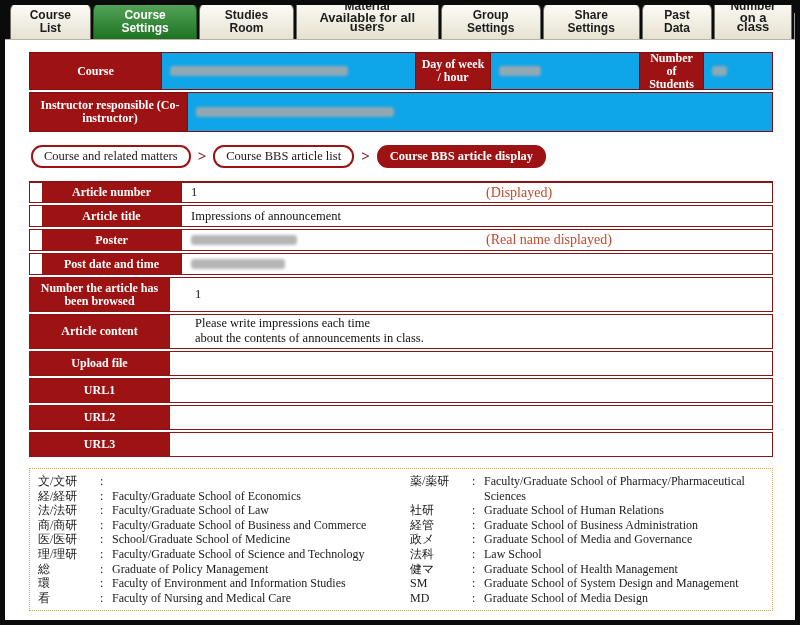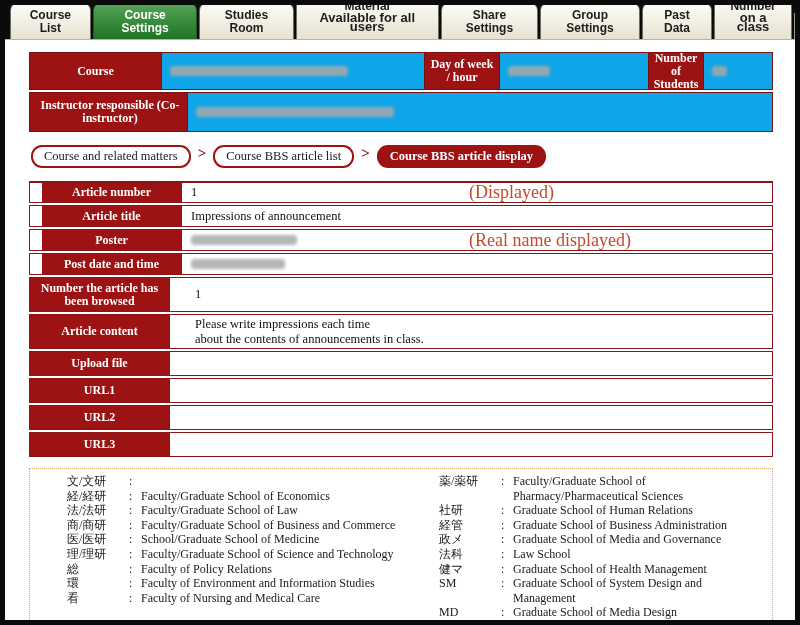--- a/index.html
+++ b/index.html
@@ -27,67 +27,67 @@
   .ht { width: 100%; }
   .ht-row { display: flex; border: 1px solid #7c1010; background: #0ea5e9; }
   .ht-row + .ht-row { margin-top: 2px; }
   .hlbl { background: #9d1313; color: #fff; font-weight: bold; font-size: 12px; line-height: 13px;
           display: flex; align-items: center; justify-content: center; text-align: center; padding: 2px 4px; border-right: 1px solid #7c1010; }
   .hval { display: flex; align-items: center; padding: 0 8px; }
   .ht-r1 { height: 38px; }
   .ht-r2 { height: 40px; }
   .w-course { width: 132px; } .w-cval { flex: 1; }
   .w-day { width: 76px; border-left: 1px solid #7c1010; } .w-dval { width: 148px; }
-  .w-num { width: 56px; border-left: 1px solid #7c1010; } .w-nval { width: 68px; }
+  .w-num { width: 65px; border-left: 1px solid #7c1010; } .w-nval { width: 68px; }
   .w-inst { width: 158px; padding-left: 7px; } .w-ival { flex: 1; }
 
   .blur { display: inline-block; height: 10px; border-radius: 3px; background: #a9a9a9; filter: blur(1.6px); opacity: .85; }
   .b-course { width: 178px; } .b-day { width: 42px; } .b-num { width: 15px; }
   .b-inst { width: 198px; } .b-poster { width: 106px; } .b-date { width: 94px; }
 
   
-  .crumbs { display: flex; align-items: flex-start; margin: 13px 0 0 2px; }
+  .crumbs { display: flex; align-items: center; margin: 13px 0 0 2px; }
   .pill { border: 2px solid #9d1313; border-radius: 11px; background: #fff; color: #1a1a1a;
           font-size: 12.5px; padding: 2px 11px; cursor: pointer; white-space: nowrap; }
   .pill.active { background: #9d1313; color: #fff; font-weight: bold; }
   .crumb-sep { color: #7c1010; font-weight: bold; font-size: 15px; margin: 0 7px; }
 
   
   .atable { margin-top: 13px; width: 100%; }
   .arow { display: flex; border: 1px solid #8b1414; background: #fff; align-items: stretch; }
   .arow + .arow { margin-top: 2px; }
   .arow:first-child { border-top-width: 2px; }
   .albl { width: 140px; flex-shrink: 0; background: #9d1313; color: #fff; font-weight: bold; font-size: 12px; line-height: 13px;
           display: flex; align-items: center; justify-content: center; text-align: center; padding: 2px 6px; border-right: 1px solid #8b1414; }
   .aval { flex: 1; display: flex; align-items: center; padding: 1px 9px; font-size: 12.5px; color: #111; position: relative; }
-  .aval.multi { flex-direction: column; align-items: flex-start; justify-content: center; line-height: 15px; }
-  .note { position: absolute; left: 287px; color: #c2492b; font-size: 18px; }
+  .aval.multi { flex-direction: column; align-items: flex-start; justify-content: flex-start; line-height: 15px; }
+  .note { position: absolute; left: 304px; color: #c2492b; font-size: 14px; }
   .h21 { height: 22px; padding-left: 12px; } .h34 { height: 35px; gap: 16px; } .h24 { height: 25px; }
 
   
   .legend { margin-top: 11px; border: 1px dotted #d9a95f; padding: 5px 8px; display: flex; font-size: 12px; color: #1a1a1a; }
   .leg-col { display: flex; flex-direction: column; }
-  .leg-col.left { width: 372px; flex-shrink: 0; margin-left: 29px; }
+  .leg-col.left { width: 372px; flex-shrink: 0; }
   .leg-item { display: flex; line-height: 14.6px; }
   .leg-abbr { width: 62px; flex-shrink: 0; }
   .leg-colon { width: 12px; flex-shrink: 0; }
 </style>
 </head>
 <body>
 
 <div class="frame">
   <div class="inner">
 
     <div class="tabbar">
       <div class="tab"><span>Course List</span></div>
       <div class="tab active"><span>Course Settings</span></div>
       <div class="tab"><span>Studies Room</span></div>
       <div class="tab two"><span>Material</span><span class="sub">Available for all users</span></div>
+      <div class="tab"><span>Group Settings</span></div>
       <div class="tab"><span>Share Settings</span></div>
-      <div class="tab"><span>Group Settings</span></div>
       <div class="tab"><span>Past Data</span></div>
       <div class="tab two"><span>Number</span><span class="sub">on a class</span></div>
       <div class="tab-spacer"></div>
     </div>
 
     <div class="content">
 
       <div class="ht">
         <div class="ht-row ht-r1">
           <div class="hlbl w-course">Course</div>
@@ -200,21 +200,21 @@
               <span>School/Graduate School of Medicine</span>
             </div>
           <div class="leg-item">
               <span class="leg-abbr">理/理研</span>
               <span class="leg-colon">:</span>
               <span>Faculty/Graduate School of Science and Technology</span>
             </div>
           <div class="leg-item">
               <span class="leg-abbr">総</span>
               <span class="leg-colon">:</span>
-              <span>Faculty of Policy Relations</span>
+              <span>Graduate of Policy Management</span>
             </div>
           <div class="leg-item">
               <span class="leg-abbr">環</span>
               <span class="leg-colon">:</span>
               <span>Faculty of Environment and Information Studies</span>
             </div>
           <div class="leg-item">
               <span class="leg-abbr">看</span>
               <span class="leg-colon">:</span>
               <span>Faculty of Nursing and Medical Care</span>

